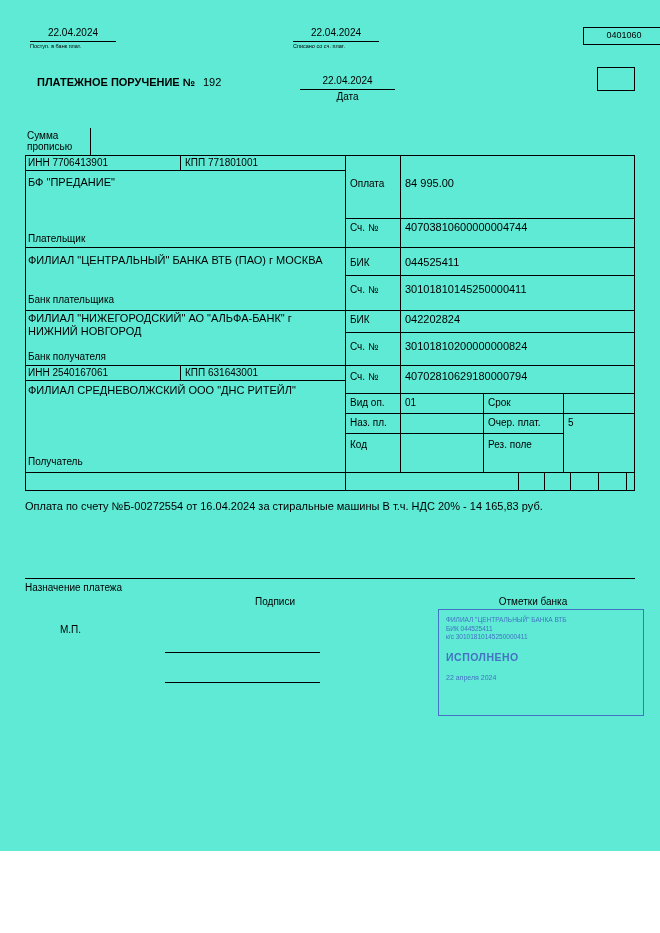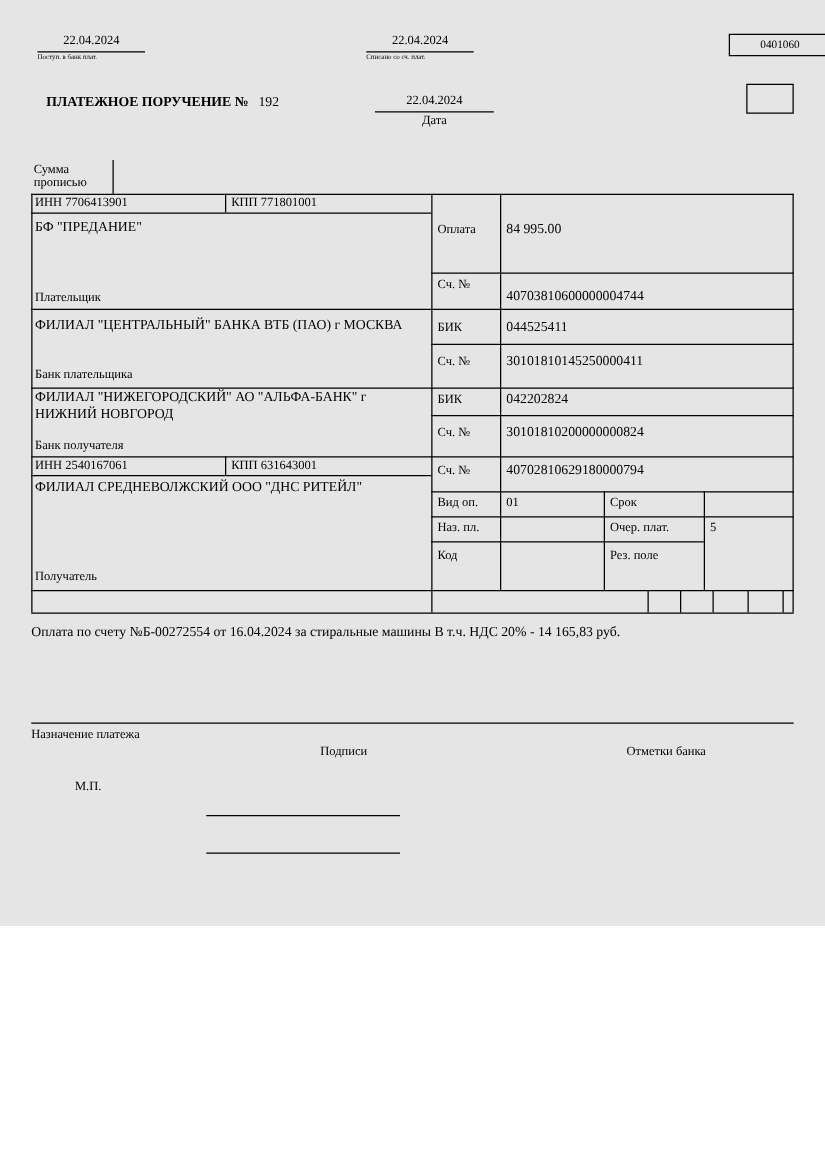--- a/index.html
+++ b/index.html
@@ -1,17 +1,17 @@
 <!DOCTYPE html>
 <html style="--stamp-blue: #4472c4;"><head>
 <meta charset="utf-8">
 <style>
   html,body{margin:0;padding:0;background:#fff;}
-  .page{position:relative;width:660px;height:741px;background:#e5e5e5;
-        font-family:Liberation Serif, serif;color:#000;overflow:hidden;}
+  .page{position:relative;width:660px;height:851px;background:#5eead4;
+        font-family:Liberation Sans, sans-serif;color:#000;overflow:hidden;}
   .abs{position:absolute;}
   .hline{position:absolute;height:1px;background:#000;}
   .vline{position:absolute;width:1px;background:#000;}
   .fs5{font-size:5.5px;line-height:7px;}
   .fs9{font-size:9px;}
   .fs10{font-size:10px;line-height:12px;}
   .fs11{font-size:11px;line-height:13px;}
   .b{font-weight:bold;padding-left:12px;}
   .ctr{text-align:center;}
   .ul{border-bottom:1px solid #000;padding-bottom:2px;}
@@ -80,21 +80,21 @@
 
   <div class="abs fs10" style="left:27px;top:130px;width:58px;line-height:11px">Сумма прописью</div>
 
   <div class="abs fs10" style="left:28px;top:157px">ИНН 7706413901</div>
   <div class="abs fs10" style="left:185px;top:157px">КПП 771801001</div>
   <div class="abs fs11" style="left:28px;top:176px;width:312px">БФ "ПРЕДАНИЕ"</div>
   <div class="abs fs10" style="left:28px;top:233px">Плательщик</div>
   <div class="abs fs10" style="left:350px;top:178px">Оплата</div>
   <div class="abs fs11" style="left:405px;top:177px">84 995.00</div>
   <div class="abs fs10" style="left:350px;top:222px">Сч. №</div>
-  <div class="abs fs11" style="left:405px;top:231px">40703810600000004744</div>
+  <div class="abs fs11" style="left:405px;top:221px">40703810600000004744</div>
 
   <div class="abs fs11" style="left:28px;top:254px;width:312px">ФИЛИАЛ "ЦЕНТРАЛЬНЫЙ" БАНКА ВТБ (ПАО) г МОСКВА</div>
   <div class="abs fs10" style="left:28px;top:294px">Банк плательщика</div>
   <div class="abs fs10" style="left:350px;top:257px">БИК</div>
   <div class="abs fs11" style="left:405px;top:256px">044525411</div>
   <div class="abs fs10" style="left:350px;top:284px">Сч. №</div>
   <div class="abs fs11" style="left:405px;top:283px">30101810145250000411</div>
 
   <div class="abs fs11" style="left:28px;top:312px;width:312px">ФИЛИАЛ "НИЖЕГОРОДСКИЙ" АО "АЛЬФА-БАНК" г НИЖНИЙ НОВГОРОД</div>
   <div class="abs fs10" style="left:28px;top:351px">Банк получателя</div>
@@ -122,14 +122,21 @@
   <div class="abs fs11" style="left:25px;top:500px;width:606px">Оплата по счету №Б-00272554 от 16.04.2024 за стиральные машины В т.ч. НДС 20% - 14 165,83 руб.</div>
   <div class="hline" style="left:25px;top:578px;width:610px"></div>
   <div class="abs fs10" style="left:25px;top:582px">Назначение платежа</div>
 
   <div class="abs fs10 ctr" style="left:195px;top:596px;width:160px">Подписи</div>
   <div class="abs fs10 ctr" style="left:438px;top:596px;width:190px">Отметки банка</div>
   <div class="abs fs10" style="left:60px;top:624px">М.П.</div>
   <div class="hline" style="left:165px;top:652px;width:155px"></div>
   <div class="hline" style="left:165px;top:682px;width:155px"></div>
 
+  <div class="abs stamp" style="left:438px;top:609px;width:190px;height:93px">
+    <div class="s">ФИЛИАЛ "ЦЕНТРАЛЬНЫЙ" БАНКА ВТБ</div>
+    <div class="s">БИК 044525411</div>
+    <div class="s">к/с 30101810145250000411</div>
+    <div class="status">ИСПОЛНЕНО</div>
+    <div class="sdate">22 апреля 2024</div>
+  </div>
 
 </div>
 
 </body></html>

